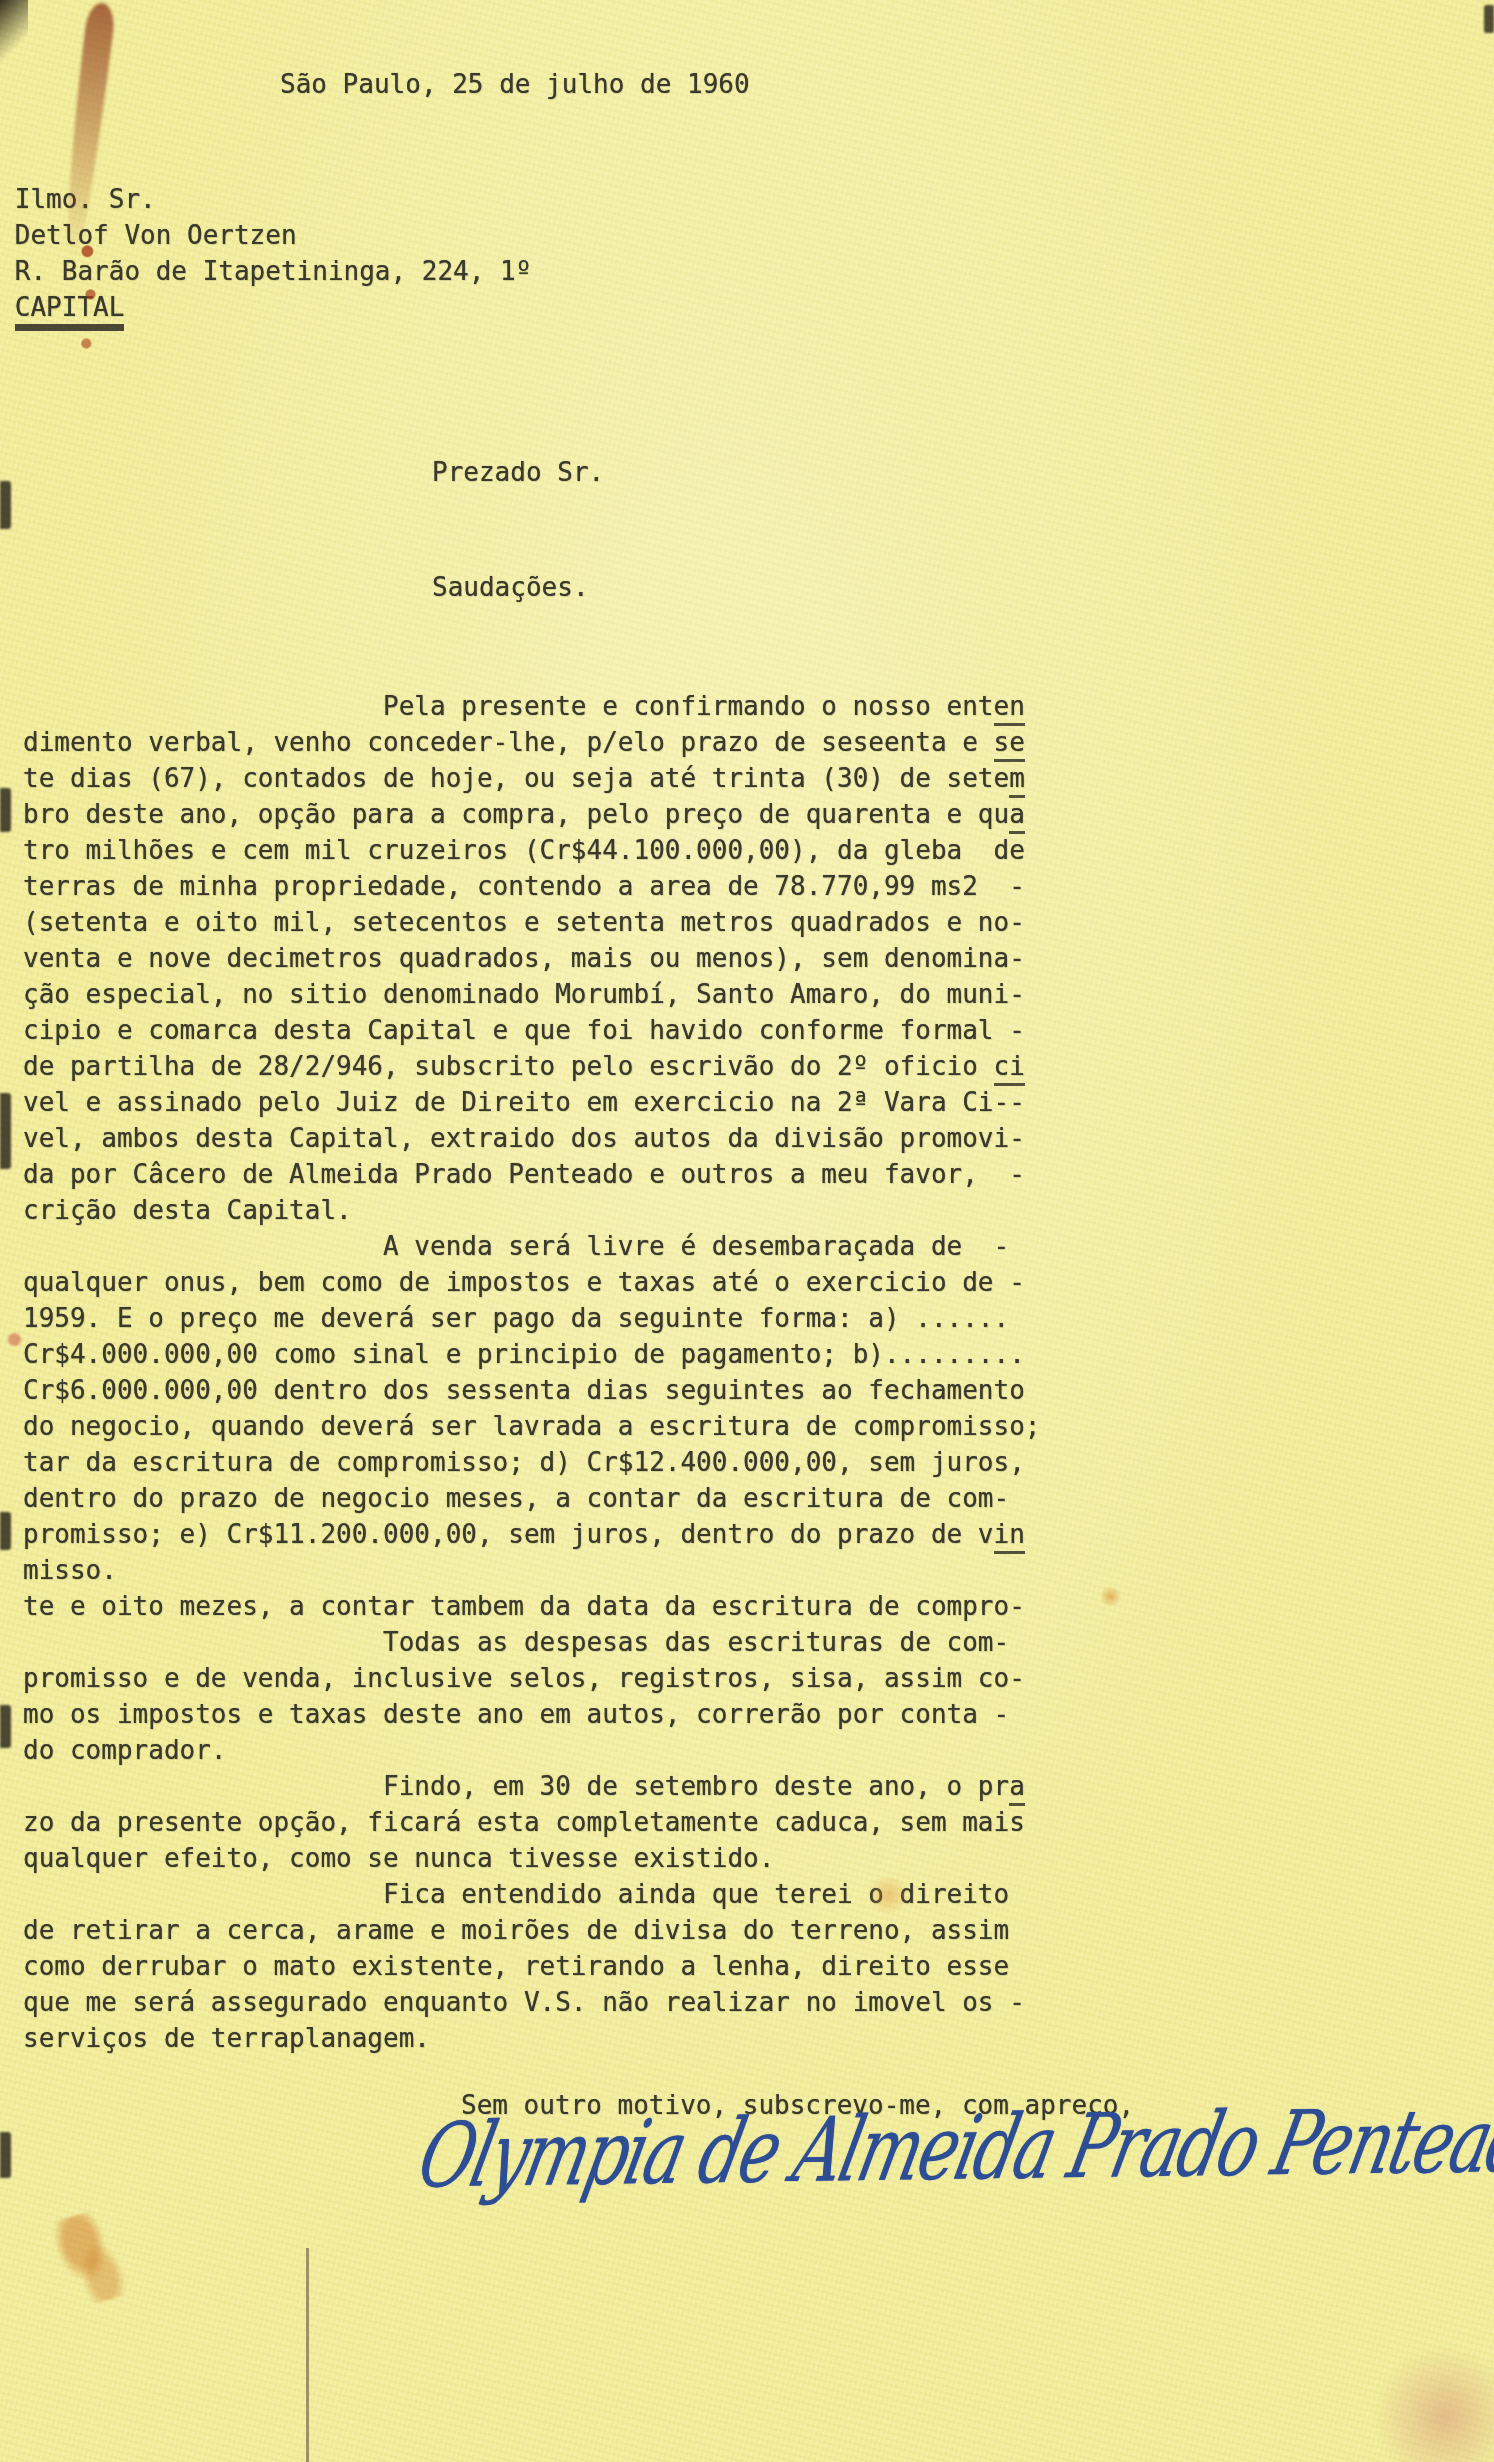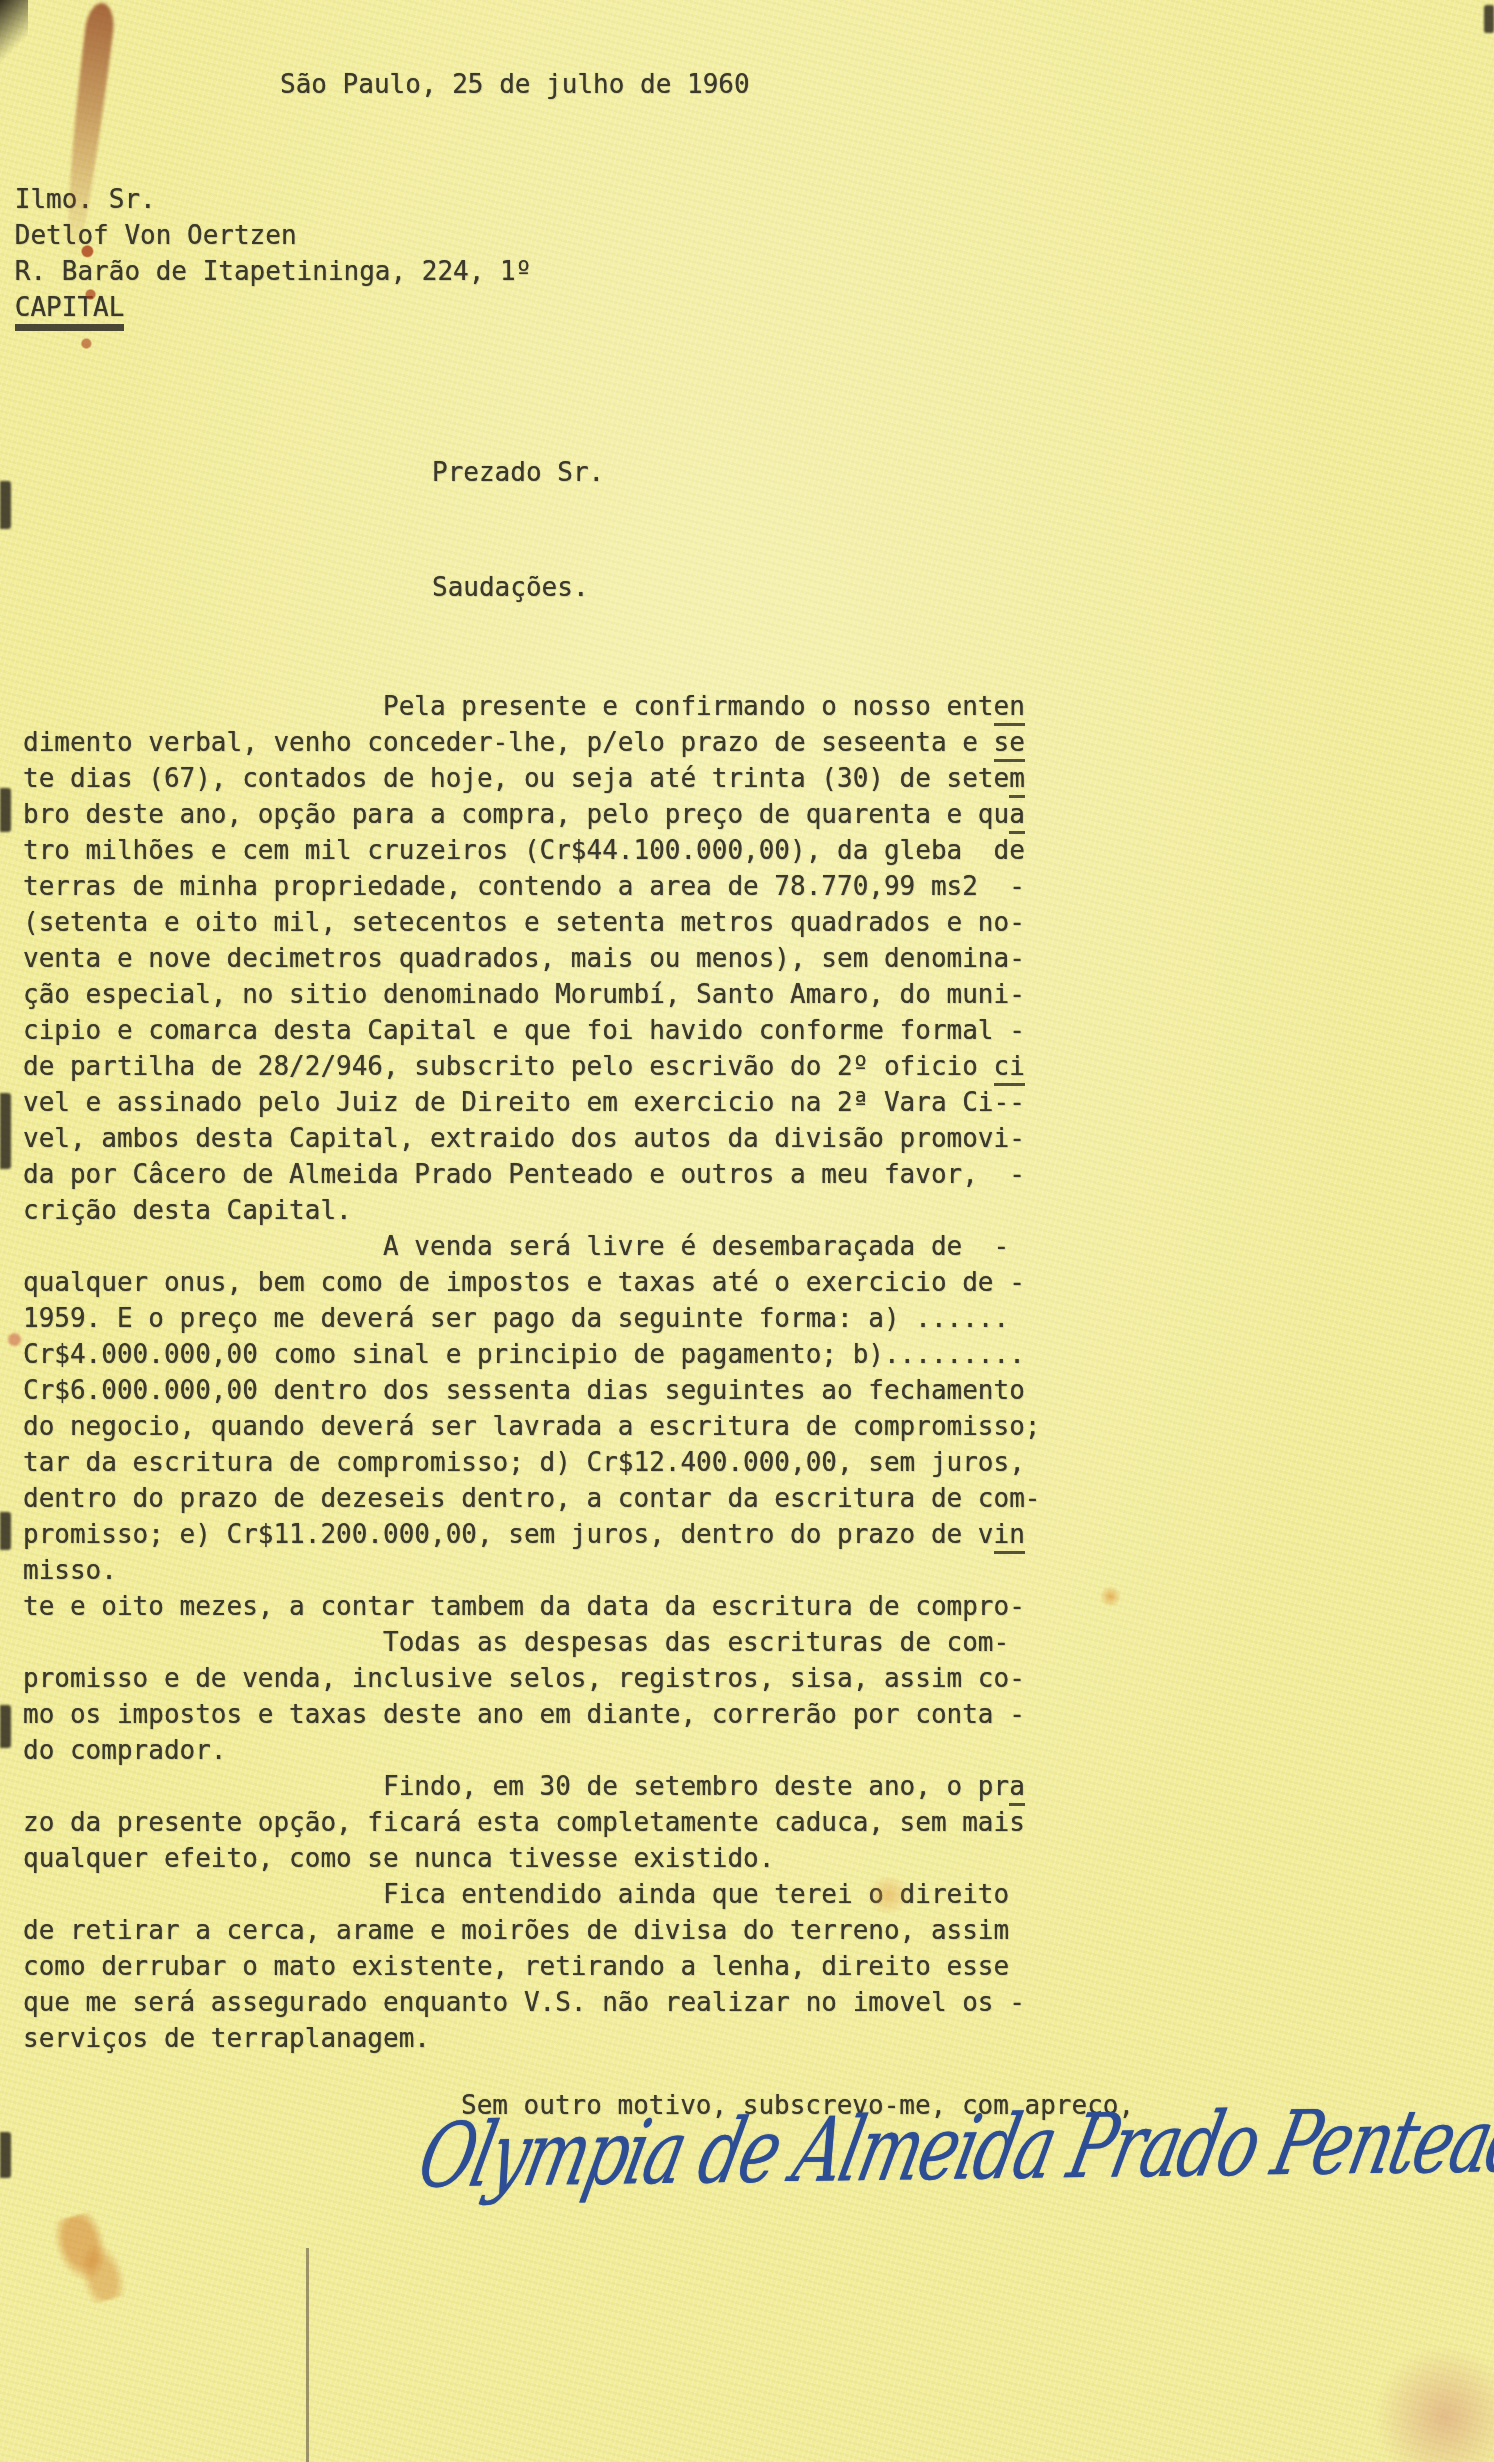--- a/index.html
+++ b/index.html
@@ -190,29 +190,29 @@
         <div class="line"><span>crição desta Capital.</span></div>
       </div>
       <div class="para">
         <div class="line" style="padding-left: 23ch;"><span>A venda será livre é desembaraçada de  -</span></div>
         <div class="line"><span>qualquer onus, bem como de impostos e taxas até o exercicio de -</span></div>
         <div class="line"><span>1959. E o preço me deverá ser pago da seguinte forma: a) ......</span></div>
         <div class="line"><span>Cr$4.000.000,00 como sinal e principio de pagamento; b).........</span></div>
         <div class="line"><span>Cr$6.000.000,00 dentro dos sessenta dias seguintes ao fechamento</span></div>
         <div class="line"><span>do negocio, quando deverá ser lavrada a escritura de compromisso;</span></div>
         <div class="line"><span>tar da escritura de compromisso; d) Cr$12.400.000,00, sem juros,</span></div>
-        <div class="line"><span>dentro do prazo de dezeseis dentro, a contar da escritura de com-</span></div>
+        <div class="line"><span>dentro do prazo de negocio meses, a contar da escritura de com-</span></div>
         <div class="line"><span>promisso; e) Cr$11.200.000,00, sem juros, dentro do prazo de v</span><span class="u">in</span></div>
         <div class="line"><span>misso.</span></div>
         <div class="line"><span>te e oito mezes, a contar tambem da data da escritura de compro-</span></div>
       </div>
       <div class="para">
         <div class="line" style="padding-left: 23ch;"><span>Todas as despesas das escrituras de com-</span></div>
         <div class="line"><span>promisso e de venda, inclusive selos, registros, sisa, assim co-</span></div>
-        <div class="line"><span>mo os impostos e taxas deste ano em diante, correrão por conta -</span></div>
+        <div class="line"><span>mo os impostos e taxas deste ano em autos, correrão por conta -</span></div>
         <div class="line"><span>do comprador.</span></div>
       </div>
       <div class="para">
         <div class="line" style="padding-left: 23ch;"><span>Findo, em 30 de setembro deste ano, o pr</span><span class="u">a</span></div>
         <div class="line"><span>zo da presente opção, ficará esta completamente caduca, sem mais</span></div>
         <div class="line"><span>qualquer efeito, como se nunca tivesse existido.</span></div>
       </div>
       <div class="para">
         <div class="line" style="padding-left: 23ch;"><span>Fica entendido ainda que terei o direito</span></div>
         <div class="line"><span>de retirar a cerca, arame e moirões de divisa do terreno, assim</span></div>

